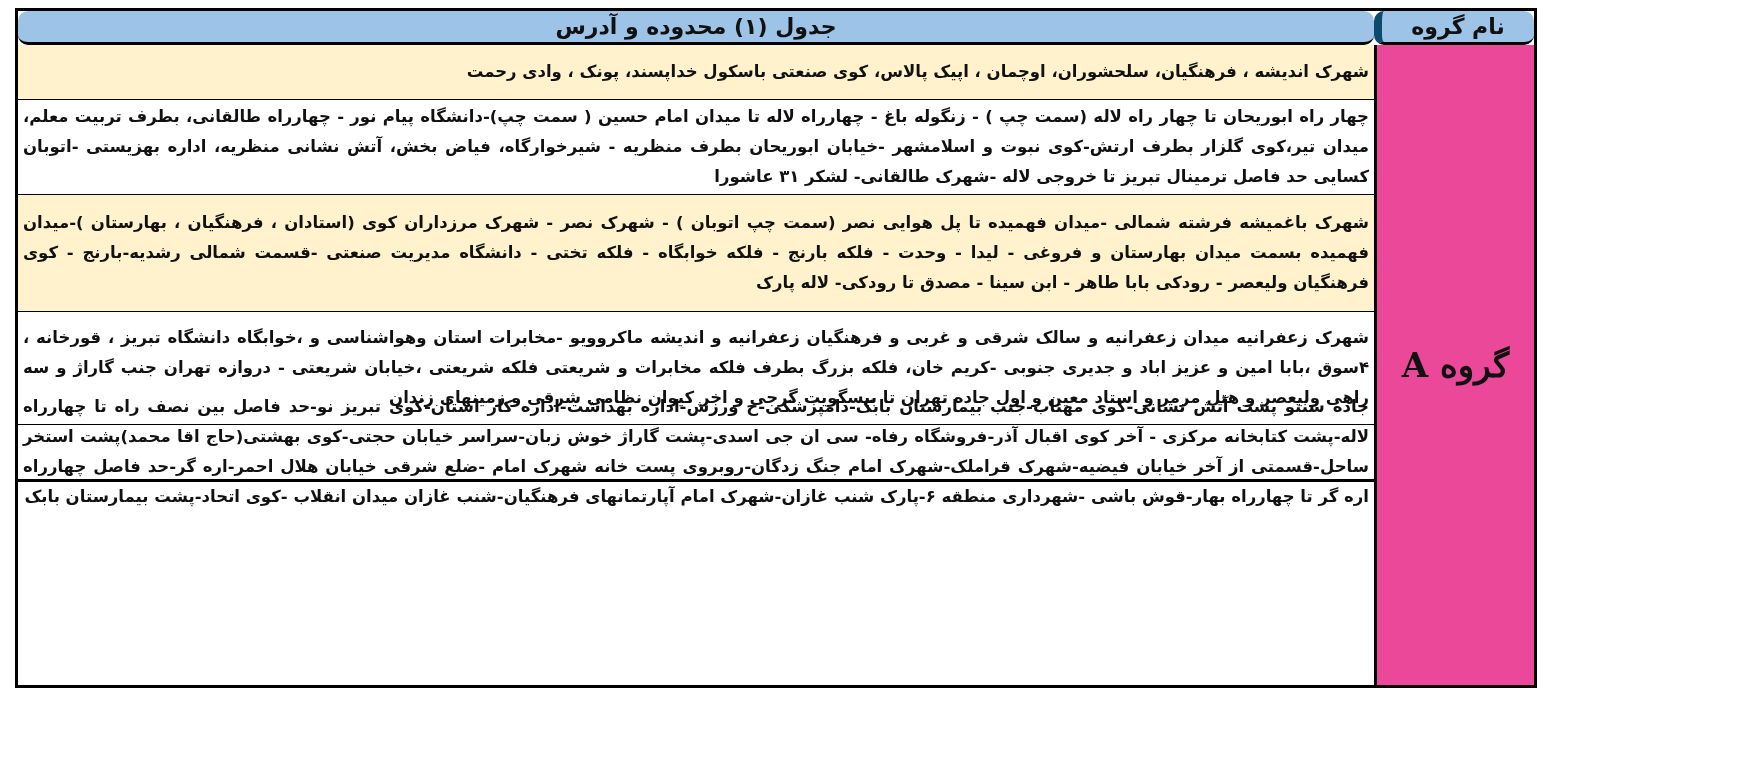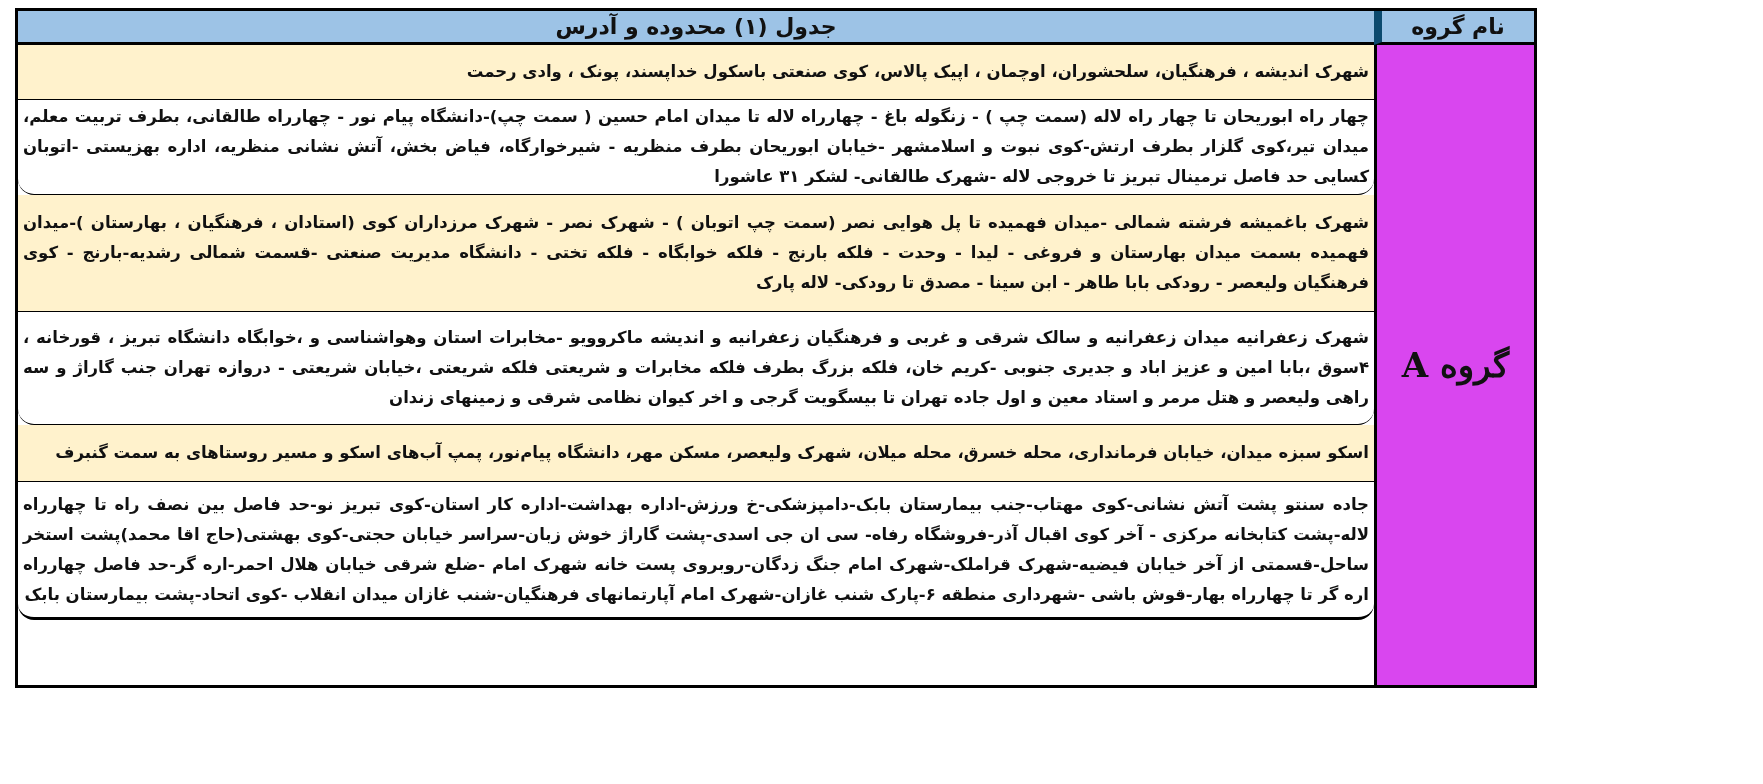--- a/index.html
+++ b/index.html
@@ -9,38 +9,38 @@
       position: absolute; left: 15px; top: 8px; width: 1522px; height: 680px;
       border: 3px solid #000; box-sizing: border-box; direction: rtl;
       display: grid;
       grid-template-columns: 160px 1fr;
       grid-template-rows: 34px 55px 95px 117px 113px 57px 138px 1fr;
       background: #fff;
     }
     .hdr {
       background: #9dc3e6; border-bottom: 3px solid #000;
       display: flex; align-items: center; justify-content: center;
-      font-weight: bold; font-size: 22px; color: #111;
+      font-weight: bold; font-size: 22px; color: #111; border-radius: 10px;
     }
     .hdr.group { border-left: 8px solid #0c4a6e; }
     .group-cell {
       grid-column: 1; grid-row: 2 / span 7;
-      background: #d946ef; border-left: 3px solid #000;
+      background: #ec4899; border-left: 3px solid #000;
       display: flex; align-items: center; justify-content: center;
       font-family: "DejaVu Serif", serif; font-weight: bold; font-size: 34px; color: #111;
     }
     .row {
       grid-column: 2; padding: 0 5px; display: flex; align-items: center;
       font-weight: bold; font-size: 16.5px; line-height: 30px; color: #111;
       text-align: justify; text-align-last: right;
       border-bottom: 1.5px solid #000; box-sizing: border-box;
     }
     .row.last { border-bottom: none; }
     .row.shade { background: #fff2cc; }
-    .row.white { background: #ffffff; border-radius: 16px; }
+    .row.white { background: #ffffff; }
     .row span { display: block; width: 100%; }
   </style>
 </head>
 <body>
 
 <div class="tbl">
   <div class="hdr group">نام گروه</div>
   <div class="hdr">جدول (۱) محدوده و آدرس</div>
 
   <div class="group-cell">گروه A</div>
@@ -50,19 +50,16 @@
   </div>
   <div class="row white">
     <span>چهار راه ابوریحان تا چهار راه لاله (سمت چپ ) - زنگوله باغ - چهارراه لاله تا میدان امام حسین ( سمت چپ)-دانشگاه پیام نور - چهارراه طالقانی، بطرف تربیت معلم، میدان تیر،کوی گلزار بطرف ارتش-کوی نبوت و اسلامشهر -خیابان ابوریحان بطرف منظریه - شیرخوارگاه، فیاض بخش، آتش نشانی منظریه، اداره بهزیستی -اتوبان کسایی حد فاصل ترمینال تبریز تا خروجی لاله -شهرک طالقانی- لشکر ۳۱ عاشورا</span>
   </div>
   <div class="row shade">
     <span>شهرک باغمیشه فرشته شمالی -میدان فهمیده تا پل هوایی نصر (سمت چپ اتوبان ) - شهرک نصر - شهرک مرزداران کوی (استادان ، فرهنگیان ، بهارستان )-میدان فهمیده بسمت میدان بهارستان و فروغی - لیدا - وحدت - فلکه بارنج - فلکه خوابگاه - فلکه تختی - دانشگاه مدیریت صنعتی -قسمت شمالی رشدیه-بارنج - کوی فرهنگیان ولیعصر  - رودکی بابا طاهر - ابن سینا - مصدق تا رودکی- لاله پارک</span>
   </div>
   <div class="row white">
     <span>شهرک زعفرانیه میدان زعفرانیه و سالک شرقی و غربی و فرهنگیان زعفرانیه و اندیشه ماکروویو  -مخابرات استان وهواشناسی و ،خوابگاه دانشگاه تبریز ، قورخانه ، ۴سوق ،بابا امین و عزیز اباد و جدیری جنوبی -کریم خان، فلکه بزرگ بطرف فلکه مخابرات و شریعتی فلکه شریعتی ،خیابان شریعتی -  دروازه تهران جنب گاراژ و سه راهی ولیعصر و هتل مرمر و استاد معین و اول جاده تهران تا بیسگویت گرجی و اخر کیوان نظامی شرقی و زمینهای زندان</span>
   </div>
-  <div class="row shade">
-    <span>اسکو سبزه میدان، خیابان فرمانداری، محله خسرق، محله میلان، شهرک ولیعصر، مسکن مهر، دانشگاه پیام‌نور، پمپ آب‌های اسکو و مسیر روستاهای به سمت گنبرف</span>
-  </div>
   <div class="row white" style="border-bottom:3px solid #000;align-items:center;">
     <span>جاده سنتو پشت آتش نشانی-کوی مهتاب-جنب بیمارستان بابک-دامپزشکی-خ ورزش-اداره بهداشت-اداره کار استان-کوی تبریز نو-حد فاصل بین نصف راه تا چهارراه لاله-پشت کتابخانه مرکزی - آخر کوی اقبال آذر-فروشگاه رفاه- سی ان جی اسدی-پشت گاراژ خوش زبان-سراسر خیابان حجتی-کوی بهشتی(حاج اقا محمد)پشت استخر ساحل-قسمتی از آخر خیابان فیضیه-شهرک قراملک-شهرک امام جنگ زدگان-روبروی پست خانه شهرک امام -ضلع شرقی خیابان هلال احمر-اره گر-حد فاصل چهارراه اره گر تا چهارراه بهار-قوش باشی -شهرداری منطقه ۶-پارک شنب غازان-شهرک امام آپارتمانهای فرهنگیان-شنب غازان میدان انقلاب -کوی اتحاد-پشت بیمارستان بابک</span>
   </div>
 </div>
 
 </body></html>

